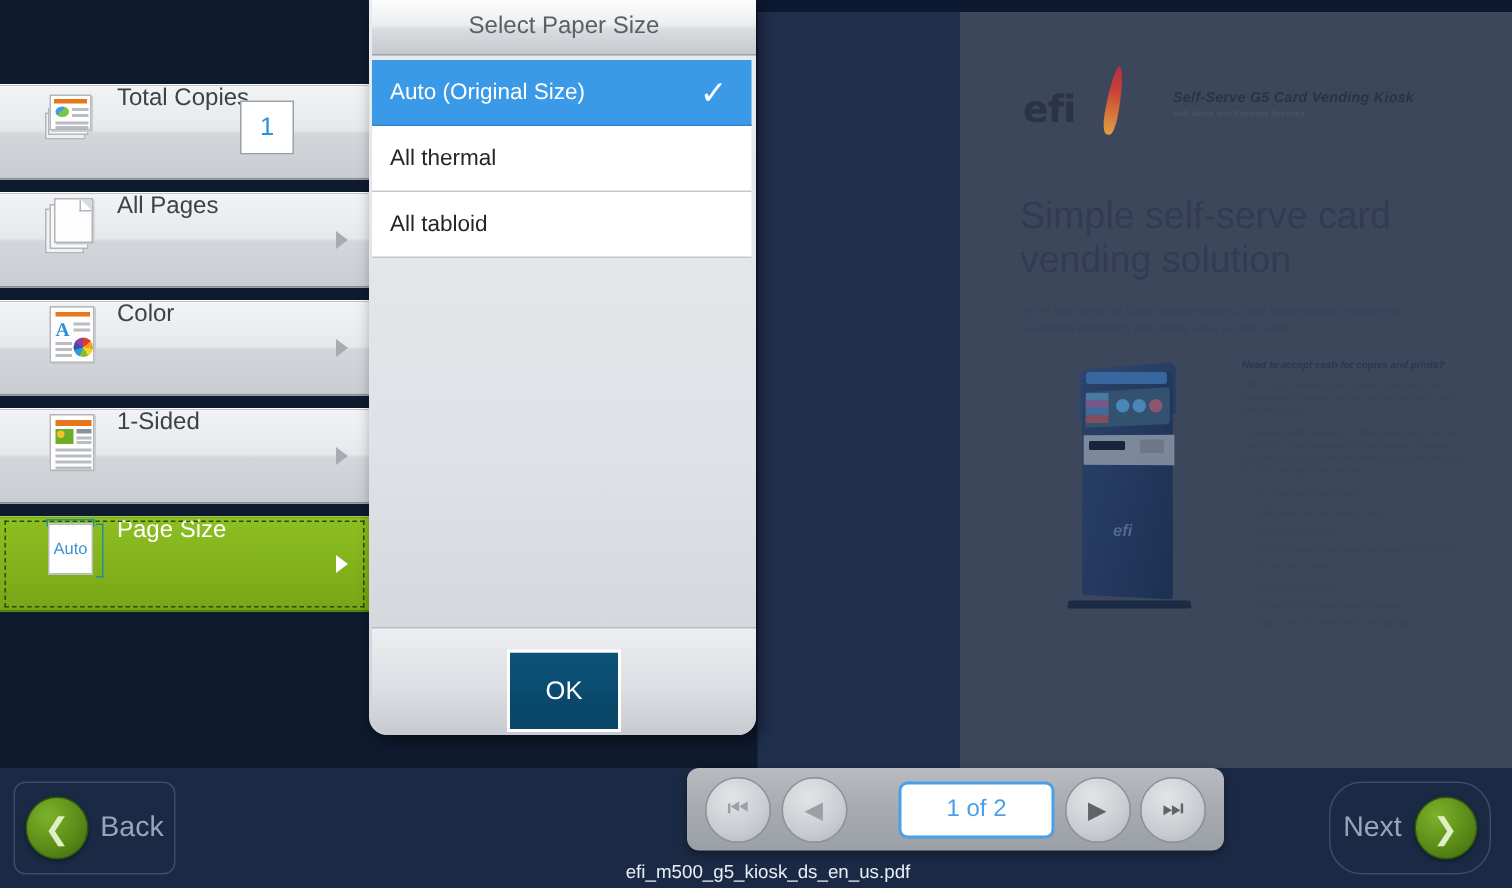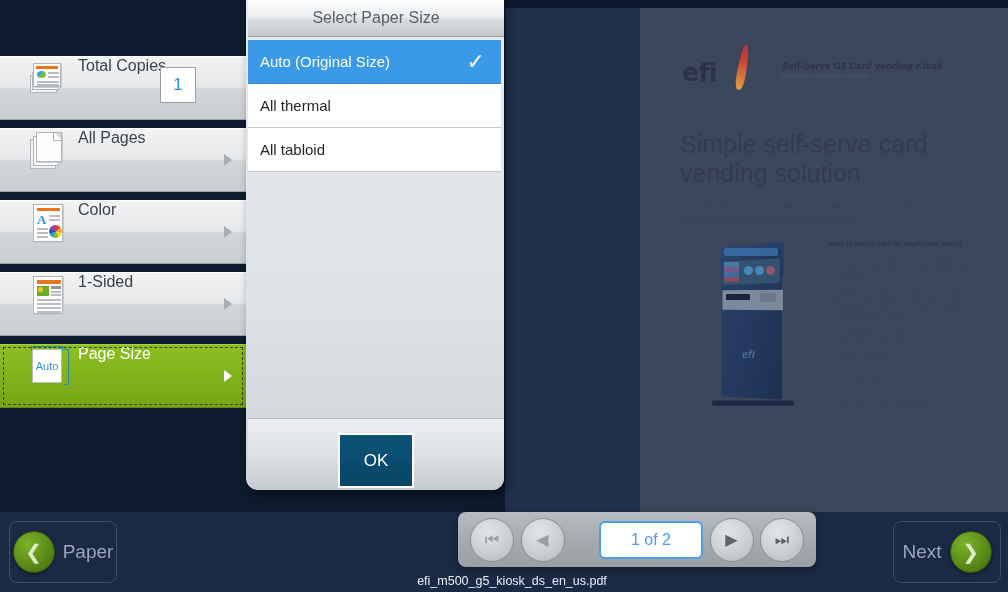--- a/index.html
+++ b/index.html
@@ -312,21 +312,21 @@
   }
   .nav-btn {
     position: absolute; width: 108px; height: 62px;
     background: linear-gradient(to bottom,#2b3d5c 0%, #233category 0%, #22324f 50%, #1a2740 100%);
     border: 1px solid #3b4d6b;
     border-radius: 8px;
     display: flex; align-items: center; justify-content: center;
     box-shadow: inset 0 1px 0 #415madd;
   }
   .nav-btn.back { left: 9px; top: 9px; }
-  .nav-btn.next { right: 7px; top: 9px; }
+  .nav-btn.next { right: 14px; top: 9px; border-radius: 22px; }
   .nav-label { font-size: 19px; color: #9aa6b8; }
   .circ {
     width: 42px; height: 42px; border-radius: 50%;
     background: radial-gradient(circle at 35% 30%, #7db22a 0%, #5b8c18 55%, #3e6610 100%);
     border: 1px solid #2f5410;
     display: flex; align-items: center; justify-content: center;
     color: #dff0c5; font-size: 20px;
     box-shadow: 0 1px 3px rgba(0,0,0,.5);
   }
   .pager {
@@ -522,21 +522,21 @@
     </div>
 
     <div class="panel-footer">
       <div class="ok-btn">OK</div>
     </div>
   </div>
 
   <div class="bottom">
     <div class="nav-btn back">
       <span class="circ">❮</span>
-      <span class="nav-label" style="margin-left:8px;">Paper</span>
+      <span class="nav-label" style="margin-left:8px;">Back</span>
     </div>
     <div class="nav-btn next">
       <span class="nav-label" style="margin-right:8px;">Next</span>
       <span class="circ">❯</span>
     </div>
   </div>
 
   <div class="pager">
     <div class="pg-btn">⏮</div>
     <div class="pg-btn">◀</div>

